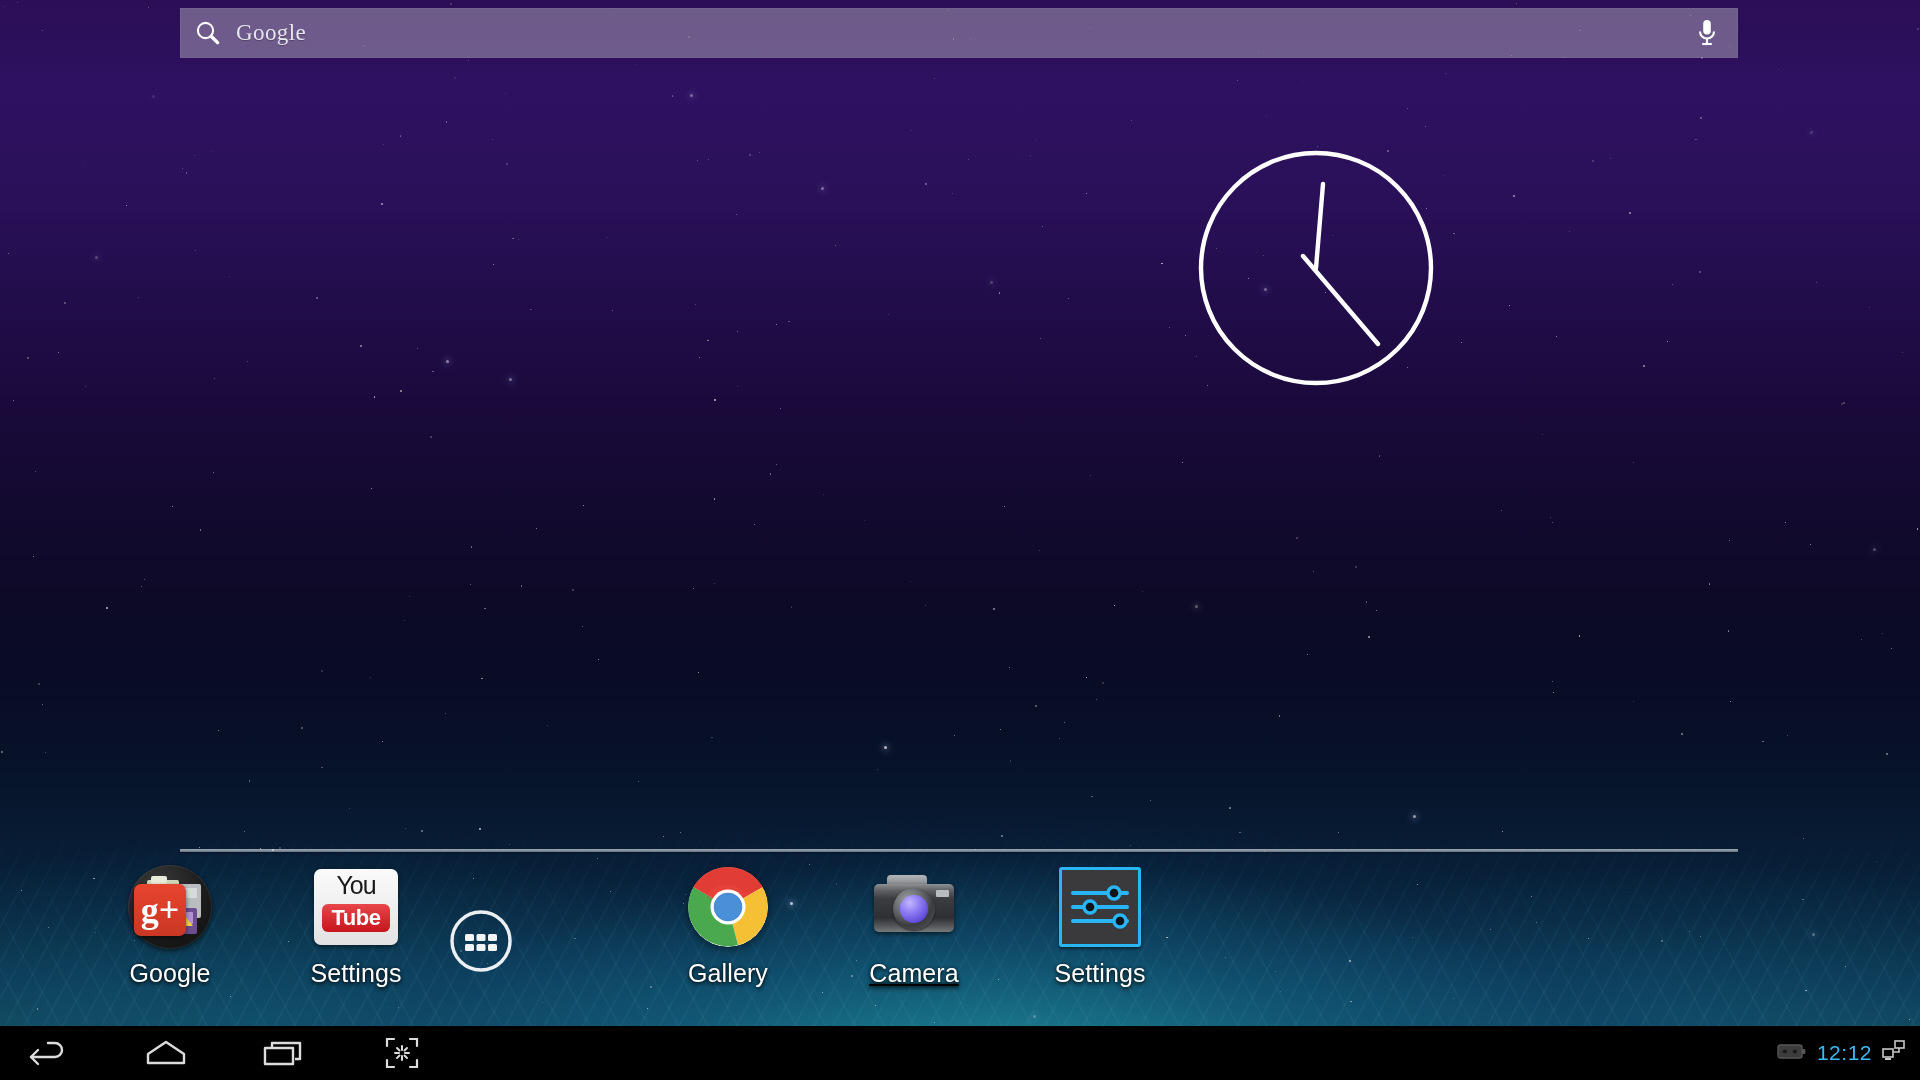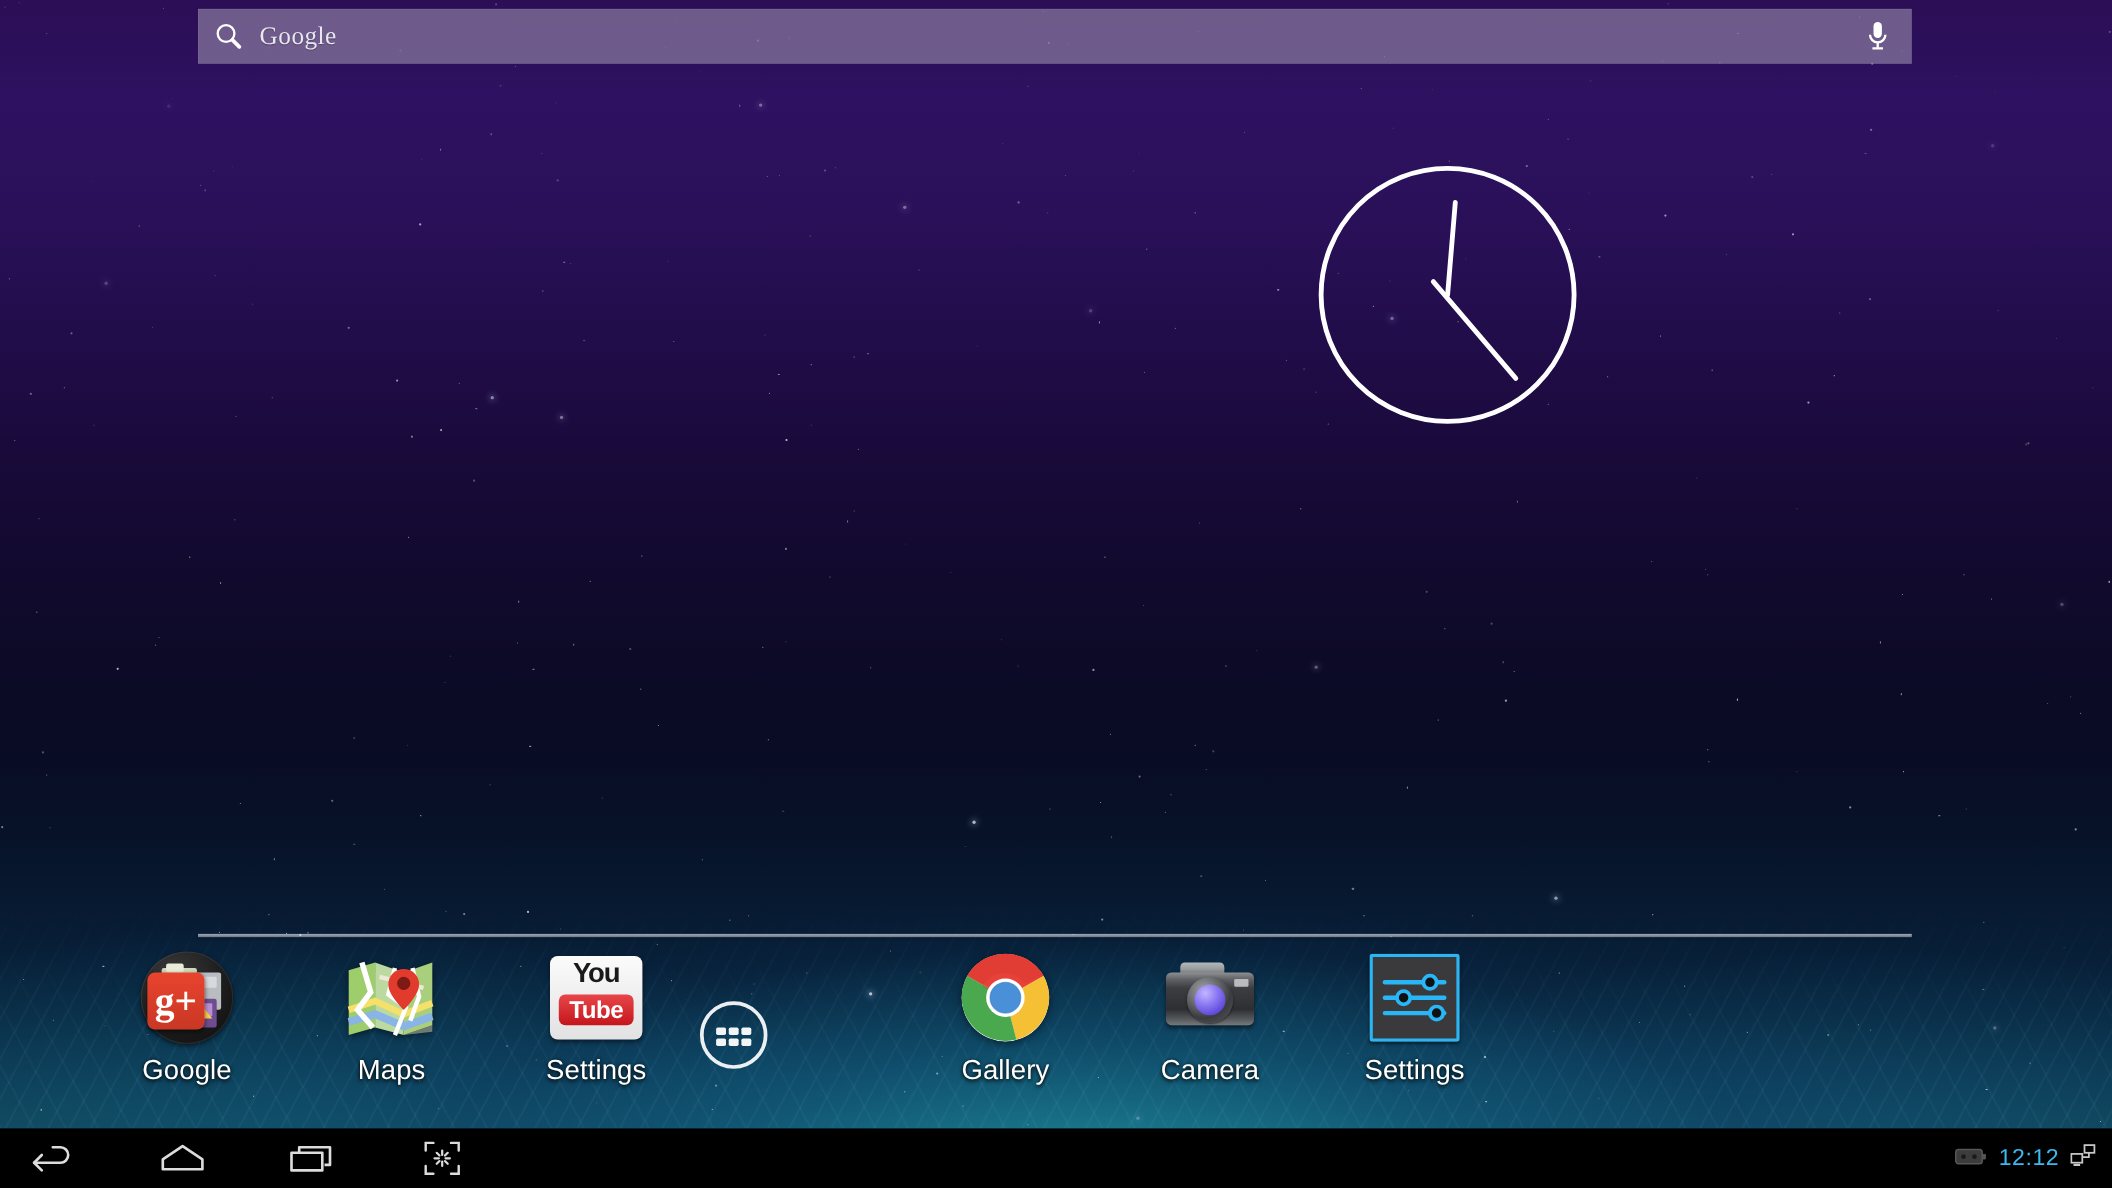--- a/index.html
+++ b/index.html
@@ -145,21 +145,21 @@
     background:radial-gradient(circle at 36% 30%, #9fa2a6 0%, #6a6d70 35%, #3a3c3f 62%, #585b5e 100%);
     box-shadow:0 1px 2px rgba(0,0,0,.6); }
   .cam-glass { position:absolute; left:7px; top:7px; width:28px; height:28px; border-radius:50%;
     background:radial-gradient(circle at 35% 28%, #c3b6ff 0%, #8a79f2 40%, #5a46d8 78%, #3f2fb0 100%); }
   .cam-flash { position:absolute; right:8px; top:26px; width:13px; height:7px; border-radius:1px; background:#b9bcbf; }
 
   
   .yt-body{ position:absolute; inset:5px 1px; border-radius:7px;
     background:linear-gradient(to bottom,#fbfbfb,#e2e2e2); box-shadow:0 2px 4px rgba(0,0,0,.5);}
   .yt-you{ position:absolute; left:0; top:7px; width:100%; text-align:center;
-    font-family:"Liberation Sans",sans-serif; font-weight:bold; font-size:25px; color:#1a1a1a; letter-spacing:-1px;}
+    font-family:"Liberation Sans",sans-serif; font-weight:normal; font-size:25px; color:#1a1a1a; letter-spacing:-1px;}
   .yt-tube{ position:absolute; left:9px; top:40px; right:9px; height:28px; border-radius:6px;
     background:linear-gradient(to bottom,#e8464a,#c4161c);
     color:#fff; font-weight:bold; font-size:22px; text-align:center; line-height:28px; letter-spacing:-.5px;}
 
   
   .ps-bag{ position:absolute; left:6px; top:20px; width:74px; height:58px; border-radius:3px;
     background:linear-gradient(to bottom,#fefefe 0%,#f2f2f2 55%,#dcdcdc 100%); box-shadow:0 2px 4px rgba(0,0,0,.5);}
   .ps-handle{ position:absolute; left:22px; top:6px; width:42px; height:26px;
     border:4px solid #aeb2b6; border-bottom:none; border-radius:22px 22px 0 0; }
 
@@ -576,42 +576,20 @@
             <rect x="48" y="48" width="18" height="12" rx="1" fill="#b98fd4"></rect>
             <path d="M50 60 L58 52 L66 62 L50 62 Z" fill="#ffd24a"></path>
           </g>
         </svg>
         <div class="gf-gplus">g+</div>
       </div>
       <div class="dock-label">Google</div>
     </div>
 
 
-    <div class="dock-slot" style="width:186px;">
-      <div class="dock-icon">
-        <svg class="mp-wrap" width="82" height="70" viewBox="0 0 82 70" style="filter:drop-shadow(0 2px 3px rgba(0,0,0,.5))">
-
-          <path d="M2 10 L26 3 L26 62 L2 69 Z" fill="#9ecd6c"></path>
-          <path d="M26 3 L52 12 L52 69 L26 62 Z" fill="#bcd9a0"></path>
-          <path d="M52 12 L78 3 L78 60 L52 69 Z" fill="#a9cf7c"></path>
-
-          <path d="M2 46 L26 38 L52 50 L78 40" stroke="#f5e06a" stroke-width="6" fill="none"></path>
-          <path d="M2 57 L26 50 L52 61 L78 52" stroke="#88b4e8" stroke-width="7" fill="none"></path>
-          <path d="M14 3 L22 30 L10 46 L24 62" stroke="#ffffff" stroke-width="5" fill="none"></path>
-          <path d="M44 8 L38 32 L54 44 L44 69" stroke="#ffffff" stroke-width="4" fill="none"></path>
-          <path d="M60 8 L66 34 L58 56" stroke="#ffffff" stroke-width="4" fill="none"></path>
-          <path d="M30 16 L70 26" stroke="#ede9d8" stroke-width="4" fill="none"></path>
-          <path d="M26 62 L52 69 L78 60 L78 66 L52 69 L26 62 Z" fill="#d8cfa8" opacity=".5"></path>
-
-          <path d="M52 9 C60 9 66 15 66 23 C66 33 52 46 52 46 C52 46 38 33 38 23 C38 15 44 9 52 9 Z" fill="#e23b2e"></path>
-          <circle cx="52" cy="22" r="6" fill="#7e1a14"></circle>
-        </svg>
-      </div>
-      <div class="dock-label">Maps</div>
-    </div>
 
     <div class="dock-slot" style="width:186px;">
       <div class="dock-icon">
         <div class="yt-body"></div>
         <div class="yt-you">You</div>
         <div class="yt-tube">Tube</div>
       </div>
       <div class="dock-label">Settings</div>
     </div>
 
@@ -646,21 +624,21 @@
           </g>
           <circle cx="43" cy="43" r="17.5" fill="#ffffff"></circle>
           <circle cx="43" cy="43" r="14" fill="#4a90d9"></circle>
           <circle cx="43" cy="43" r="14" fill="none" stroke="#2f6fb5" stroke-width="1" opacity=".5"></circle>
         </svg>
       </div>
       <div class="dock-label">Gallery</div>
     </div>
 
 
-    <div class="dock-slot" style="width:186px;">
+    <div class="dock-slot" style="width:186px;text-decoration:underline;">
       <div class="dock-icon">
         <div class="cam-top"></div>
         <div class="cam-body"></div>
         <div class="cam-flash"></div>
         <div class="cam-lens">
             <div class="cam-glass"></div>
           </div>
       </div>
       <div class="dock-label">Camera</div>
     </div>

